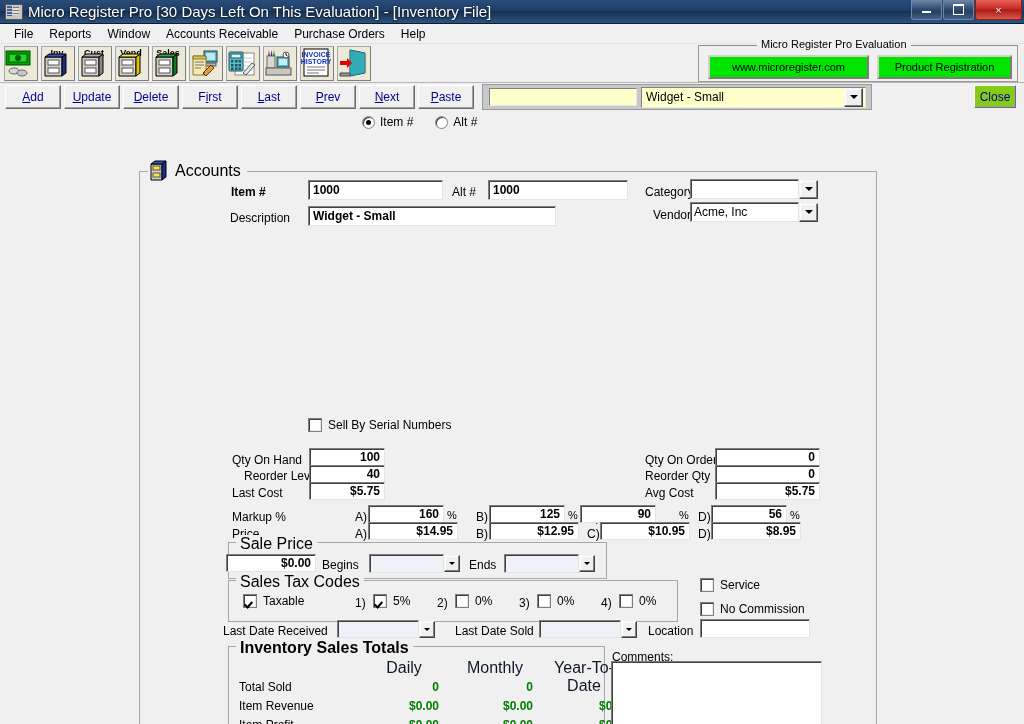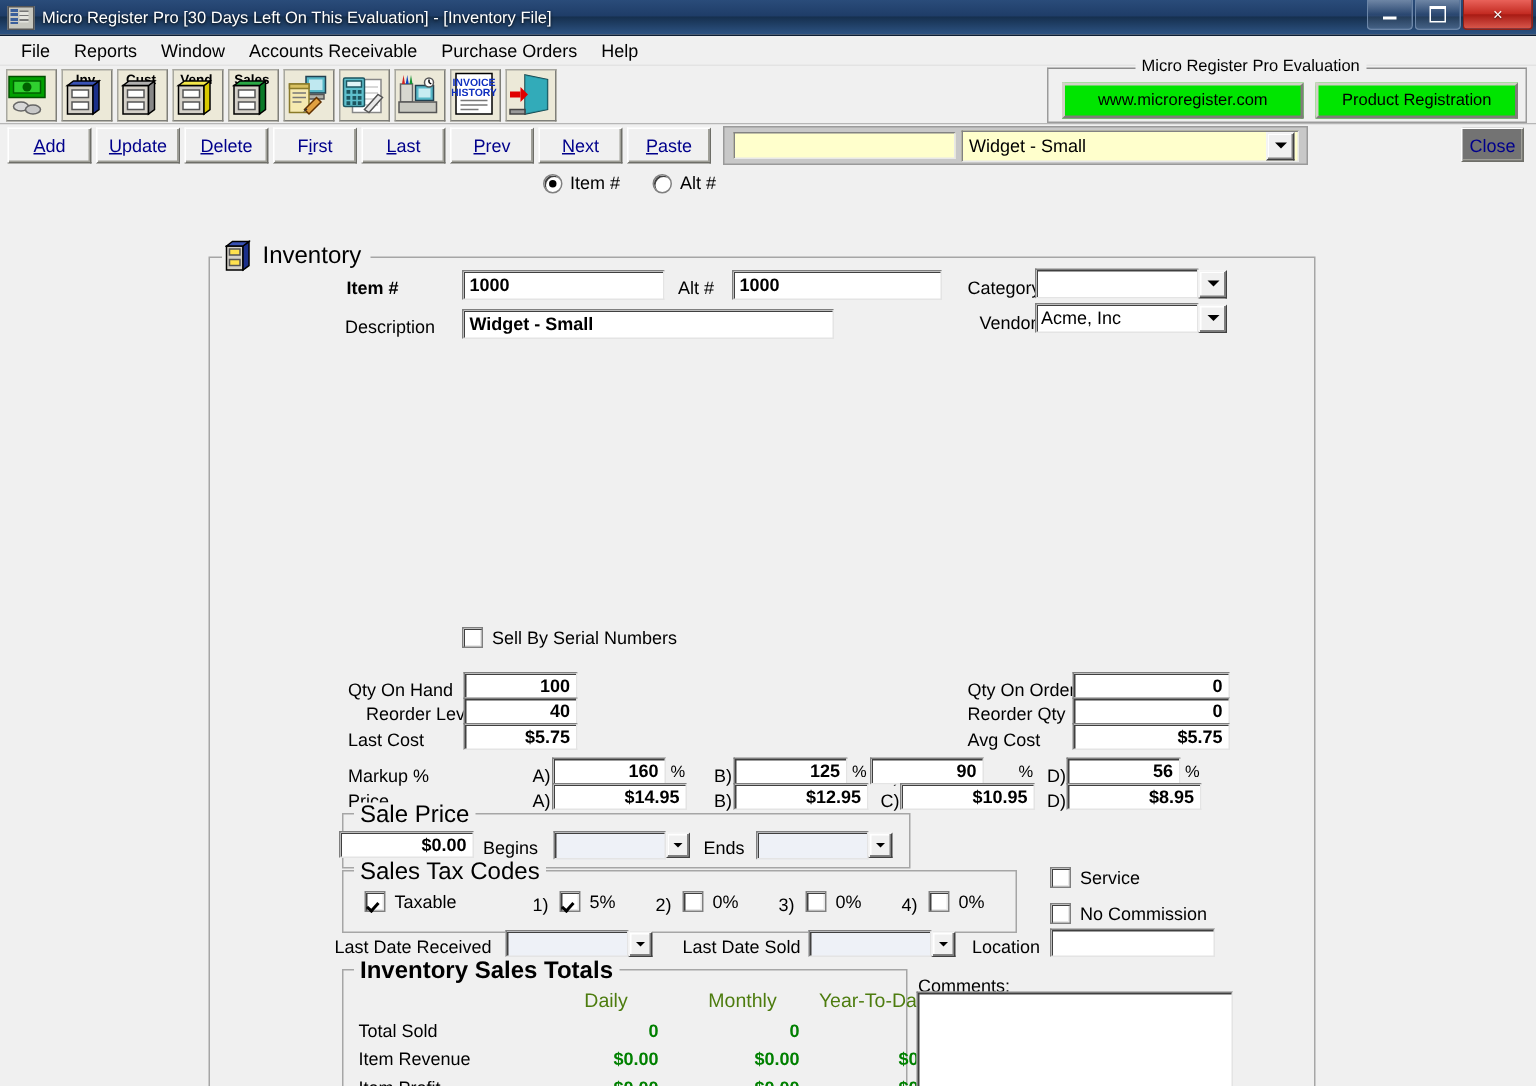--- a/index.html
+++ b/index.html
@@ -29,21 +29,21 @@
   #titlebar .tb-icon::before {
     content: ""; position: absolute; left: 1px; top: 1px; width: 5px; height: 10px;
     background: repeating-linear-gradient(to bottom,#3b5f9c 0 2px,#c8c8c0 2px 3px);
   }
   #titlebar .tb-icon::after {
     content: ""; position: absolute; left: 7px; top: 2px; width: 6px; height: 8px;
     background: repeating-linear-gradient(to bottom,#777 0 1px,#e4e4de 1px 3px);
   }
   #titlebar .tb-title {
     color: #ffffff;
-    font-size: 11px;
+    font-size: 15px;
     text-shadow: 0 1px 2px rgba(0,0,0,0.85);
     white-space: nowrap;
   }
   .winbtns { position: absolute; right: 2px; top: 0px; display: flex; }
   .winbtn {
     width: 29px; height: 19px;
     margin-left: 1px;
     border: 1px solid #6c86a8;
     border-top: none;
     border-radius: 0 0 3px 3px;
@@ -196,21 +196,21 @@
     border-left: 4px solid transparent;
     border-right: 4px solid transparent;
     border-top: 4px solid #000;
   }
   .ddbtn.small { width: 14px; height: 15px; }
   .ddbtn.small .arrow { border-left-width:3px; border-right-width:3px; border-top-width:3px; }
 
   #closebtn {
     position: absolute; right: 8px; top: 2px;
     width: 40px; height: 21px;
-    background: #737373;
+    background: #84cc16;
     border: 1px solid #b0b0a8;
     border-top-color: #ffffff; border-left-color: #ffffff;
     border-right-color: #6e6e68; border-bottom-color: #6e6e68;
     box-shadow: inset -1px -1px 0 #a0a098;
     color: #00008b; font-size: 12px;
     display:flex; align-items:center; justify-content:center;
   }
 
   
   #radiorow {
@@ -329,21 +329,21 @@
     background: transparent;
   }
   .groupbox > .gl {
     position: absolute; top: -8px; left: 7px;
     background: #f0f0f0; padding: 0 4px;
     font-size: 16px; white-space: nowrap;
   }
   .groupbox > .gl.bold { font-weight: bold; }
 
   .green { color: #008000; font-weight: bold; font-size: 12px; }
-  .colhdr { font-size: 13px; color: #4d7c0f; }
+  .colhdr { font-size: 16px; color: #0f172a; }
 
   #comments-box {
     position: absolute; left: 611px; top: 528px;
     width: 209px; height: 76px;
     background: #ffffff;
     border: 1px solid #7f7f7f;
     border-right-color: #e4e4e4; border-bottom-color: #e4e4e4;
     box-shadow: inset 1px 1px 0 #404040;
   }
   .pct { position: absolute; font-size: 11px; }
@@ -550,21 +550,21 @@
     <div class="inv-legend">
       <span class="cabinet-icon">
         <svg width="17" height="21" viewBox="0 0 17 21">
           <path d="M1 4 H12 V20 H1 Z" fill="#d4d0c8" stroke="#000"></path>
           <path d="M12 4 L16 1 V17 L12 20 Z" fill="#1b2f8a" stroke="#000"></path>
           <path d="M1 4 L5 1 H16 L12 4 Z" fill="#3a52b5" stroke="#000"></path>
           <rect x="3" y="6" width="7" height="4" fill="#ffe14d" stroke="#555"></rect>
           <rect x="3" y="13" width="7" height="4" fill="#ffe14d" stroke="#555"></rect>
         </svg>
       </span>
-      <span>Inventory</span>
+      <span>Accounts</span>
     </div>
 
     <div class="lbl b" style="left:91px; top:13px;">Item #</div>
     <div class="fld bold" style="left:168px; top:8px; width:135px; height:20px;">1000</div>
     <div class="lbl" style="left:312px; top:13px;">Alt #</div>
     <div class="fld bold" style="left:348px; top:8px; width:140px; height:20px;">1000</div>
 
     <div class="lbl" style="left:90px; top:39px;">Description</div>
     <div class="fld bold" style="left:168px; top:34px; width:248px; height:20px;">Widget - Small</div>
 

